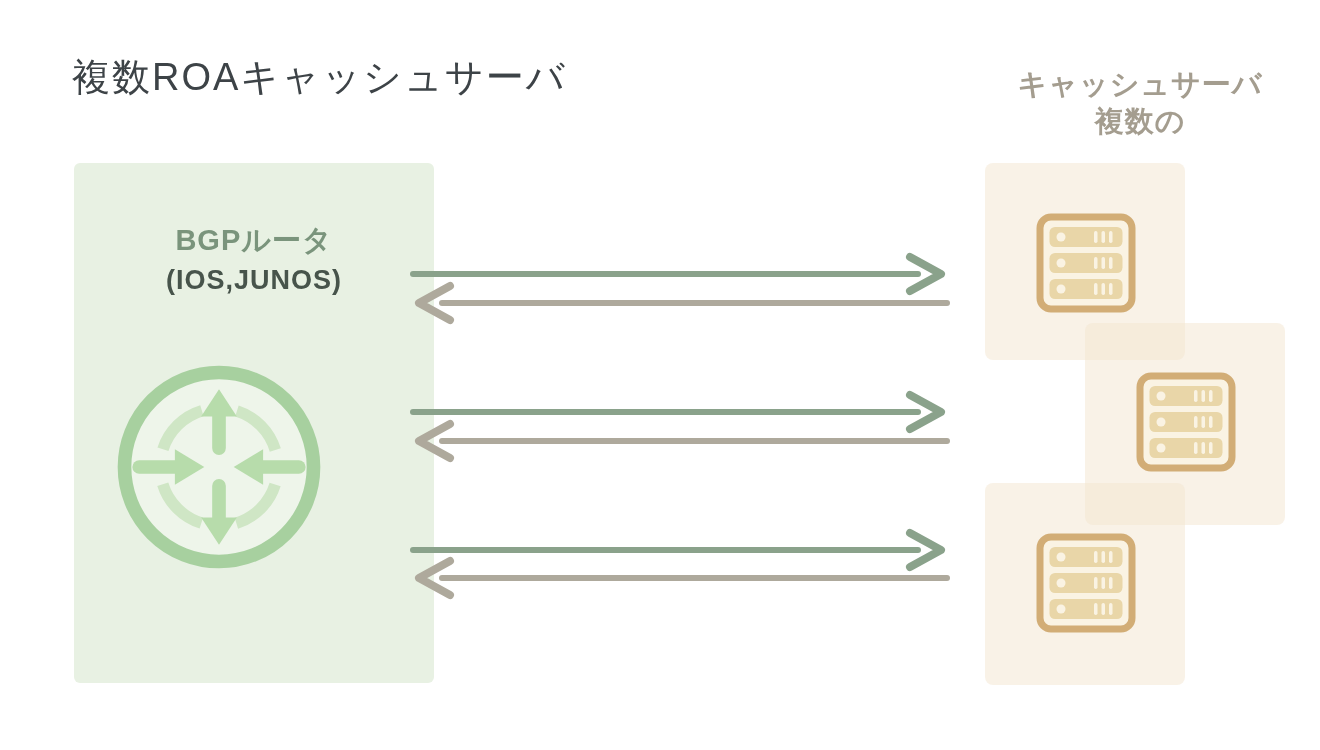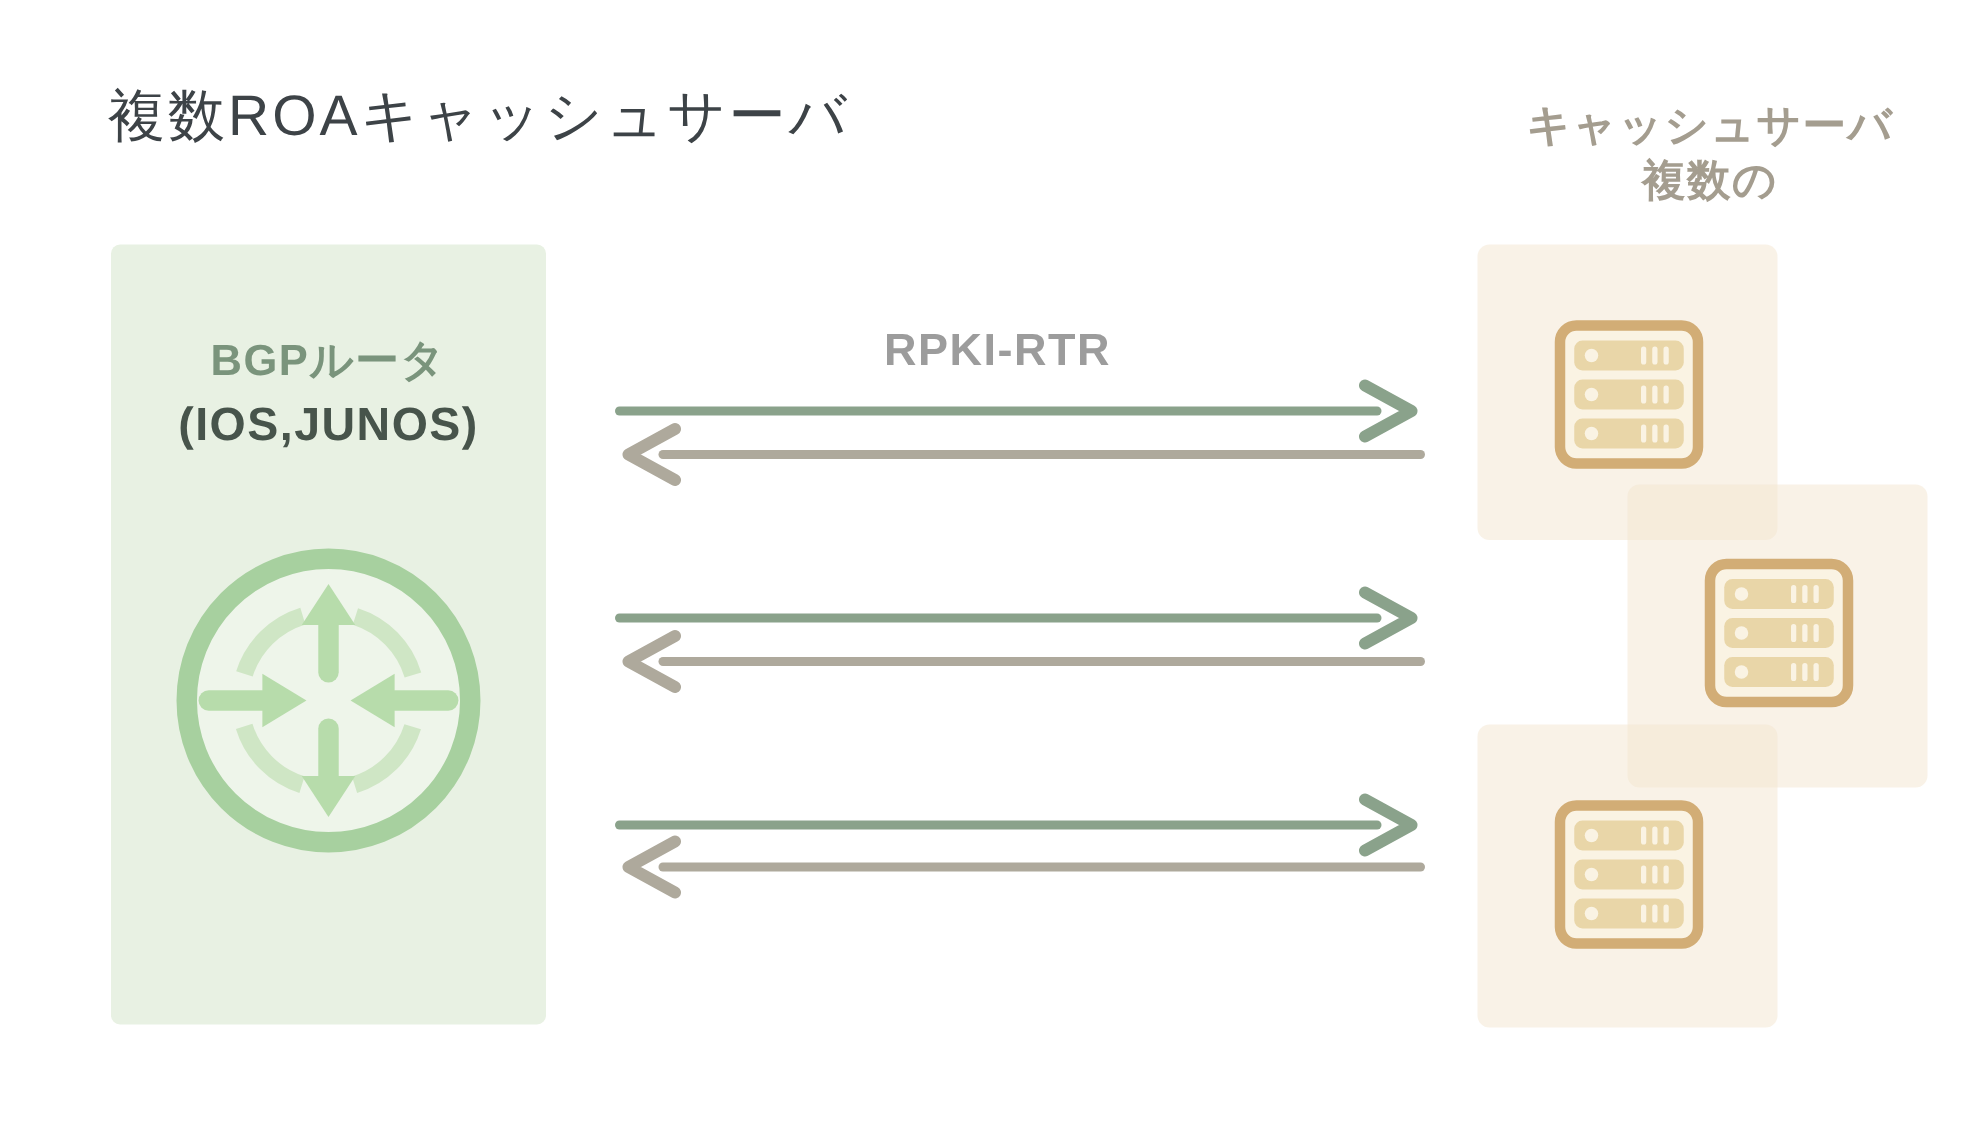--- a/index.html
+++ b/index.html
@@ -10,30 +10,30 @@
   }
   .title{
     position:absolute;left:52px;top:52px;
     font-size:38px;font-weight:500;color:#3d4347;letter-spacing:2px;white-space:nowrap;
   }
   .cache-header{
     position:absolute;left:955px;top:66px;width:330px;text-align:center;
     font-size:29px;font-weight:700;color:#a49d8f;line-height:37px;letter-spacing:1px;
   }
   .bgp-box{
-    position:absolute;left:54px;top:163px;width:290px;height:520px;
-    background:#e8f1e3;border-radius:6px;
+    position:absolute;left:54px;top:163px;width:348px;height:520px;
+    background:#e8f1e3;border-radius:6px;padding-left:12px;
   }
   .bgp-label{
     position:absolute;left:0;top:58px;width:100%;text-align:center;
     font-size:29px;font-weight:700;color:#7a947c;letter-spacing:1px;
   }
   .bgp-sublabel{
     position:absolute;left:0;top:102px;width:100%;text-align:center;
-    font-size:31px;font-weight:700;color:#47544b;letter-spacing:1px;
+    font-size:27px;font-weight:700;color:#47544b;letter-spacing:1px;
   }
   .router-svg{position:absolute;left:40px;top:199px;width:210px;height:210px;}
   .protocol-label{
     position:absolute;left:380px;top:217px;width:530px;text-align:center;
     font-size:30px;font-weight:700;color:#9c9c9c;letter-spacing:1px;
   }
   .arrow{position:absolute;width:540px;height:44px;left:390px;}
   .arrow.req1{top:252px;} .arrow.res1{top:281px;}
   .arrow.req2{top:390px;} .arrow.res2{top:419px;}
   .arrow.req3{top:528px;} .arrow.res3{top:556px;}
@@ -73,21 +73,20 @@
         <line x1="100" y1="118" x2="100" y2="148" stroke-width="13" stroke-linecap="round"></line>
         <polygon points="100,174 83,148 117,148" stroke="none"></polygon>
         <line x1="24" y1="100" x2="58" y2="100" stroke-width="13" stroke-linecap="round"></line>
         <polygon points="86,100 58,83 58,117" stroke="none"></polygon>
         <line x1="176" y1="100" x2="142" y2="100" stroke-width="13" stroke-linecap="round"></line>
         <polygon points="114,100 142,83 142,117" stroke="none"></polygon>
       </g>
     </svg>
   </div>
 
-  <div class="protocol-label">RPKI-RTR</div>
 
   <svg class="arrow req1" viewBox="0 0 540 44">
     <line x1="3" y1="22" x2="508" y2="22" stroke="#8aa28b" stroke-width="6" stroke-linecap="round"></line>
     <polyline points="500,5 531,22 500,39" fill="none" stroke="#8aa28b" stroke-width="8" stroke-linecap="round" stroke-linejoin="round"></polyline>
   </svg>
   <svg class="arrow res1" viewBox="0 0 540 44">
     <line x1="537" y1="22" x2="32" y2="22" stroke="#aea99c" stroke-width="6" stroke-linecap="round"></line>
     <polyline points="40,5 9,22 40,39" fill="none" stroke="#aea99c" stroke-width="8" stroke-linecap="round" stroke-linejoin="round"></polyline>
   </svg>
 

